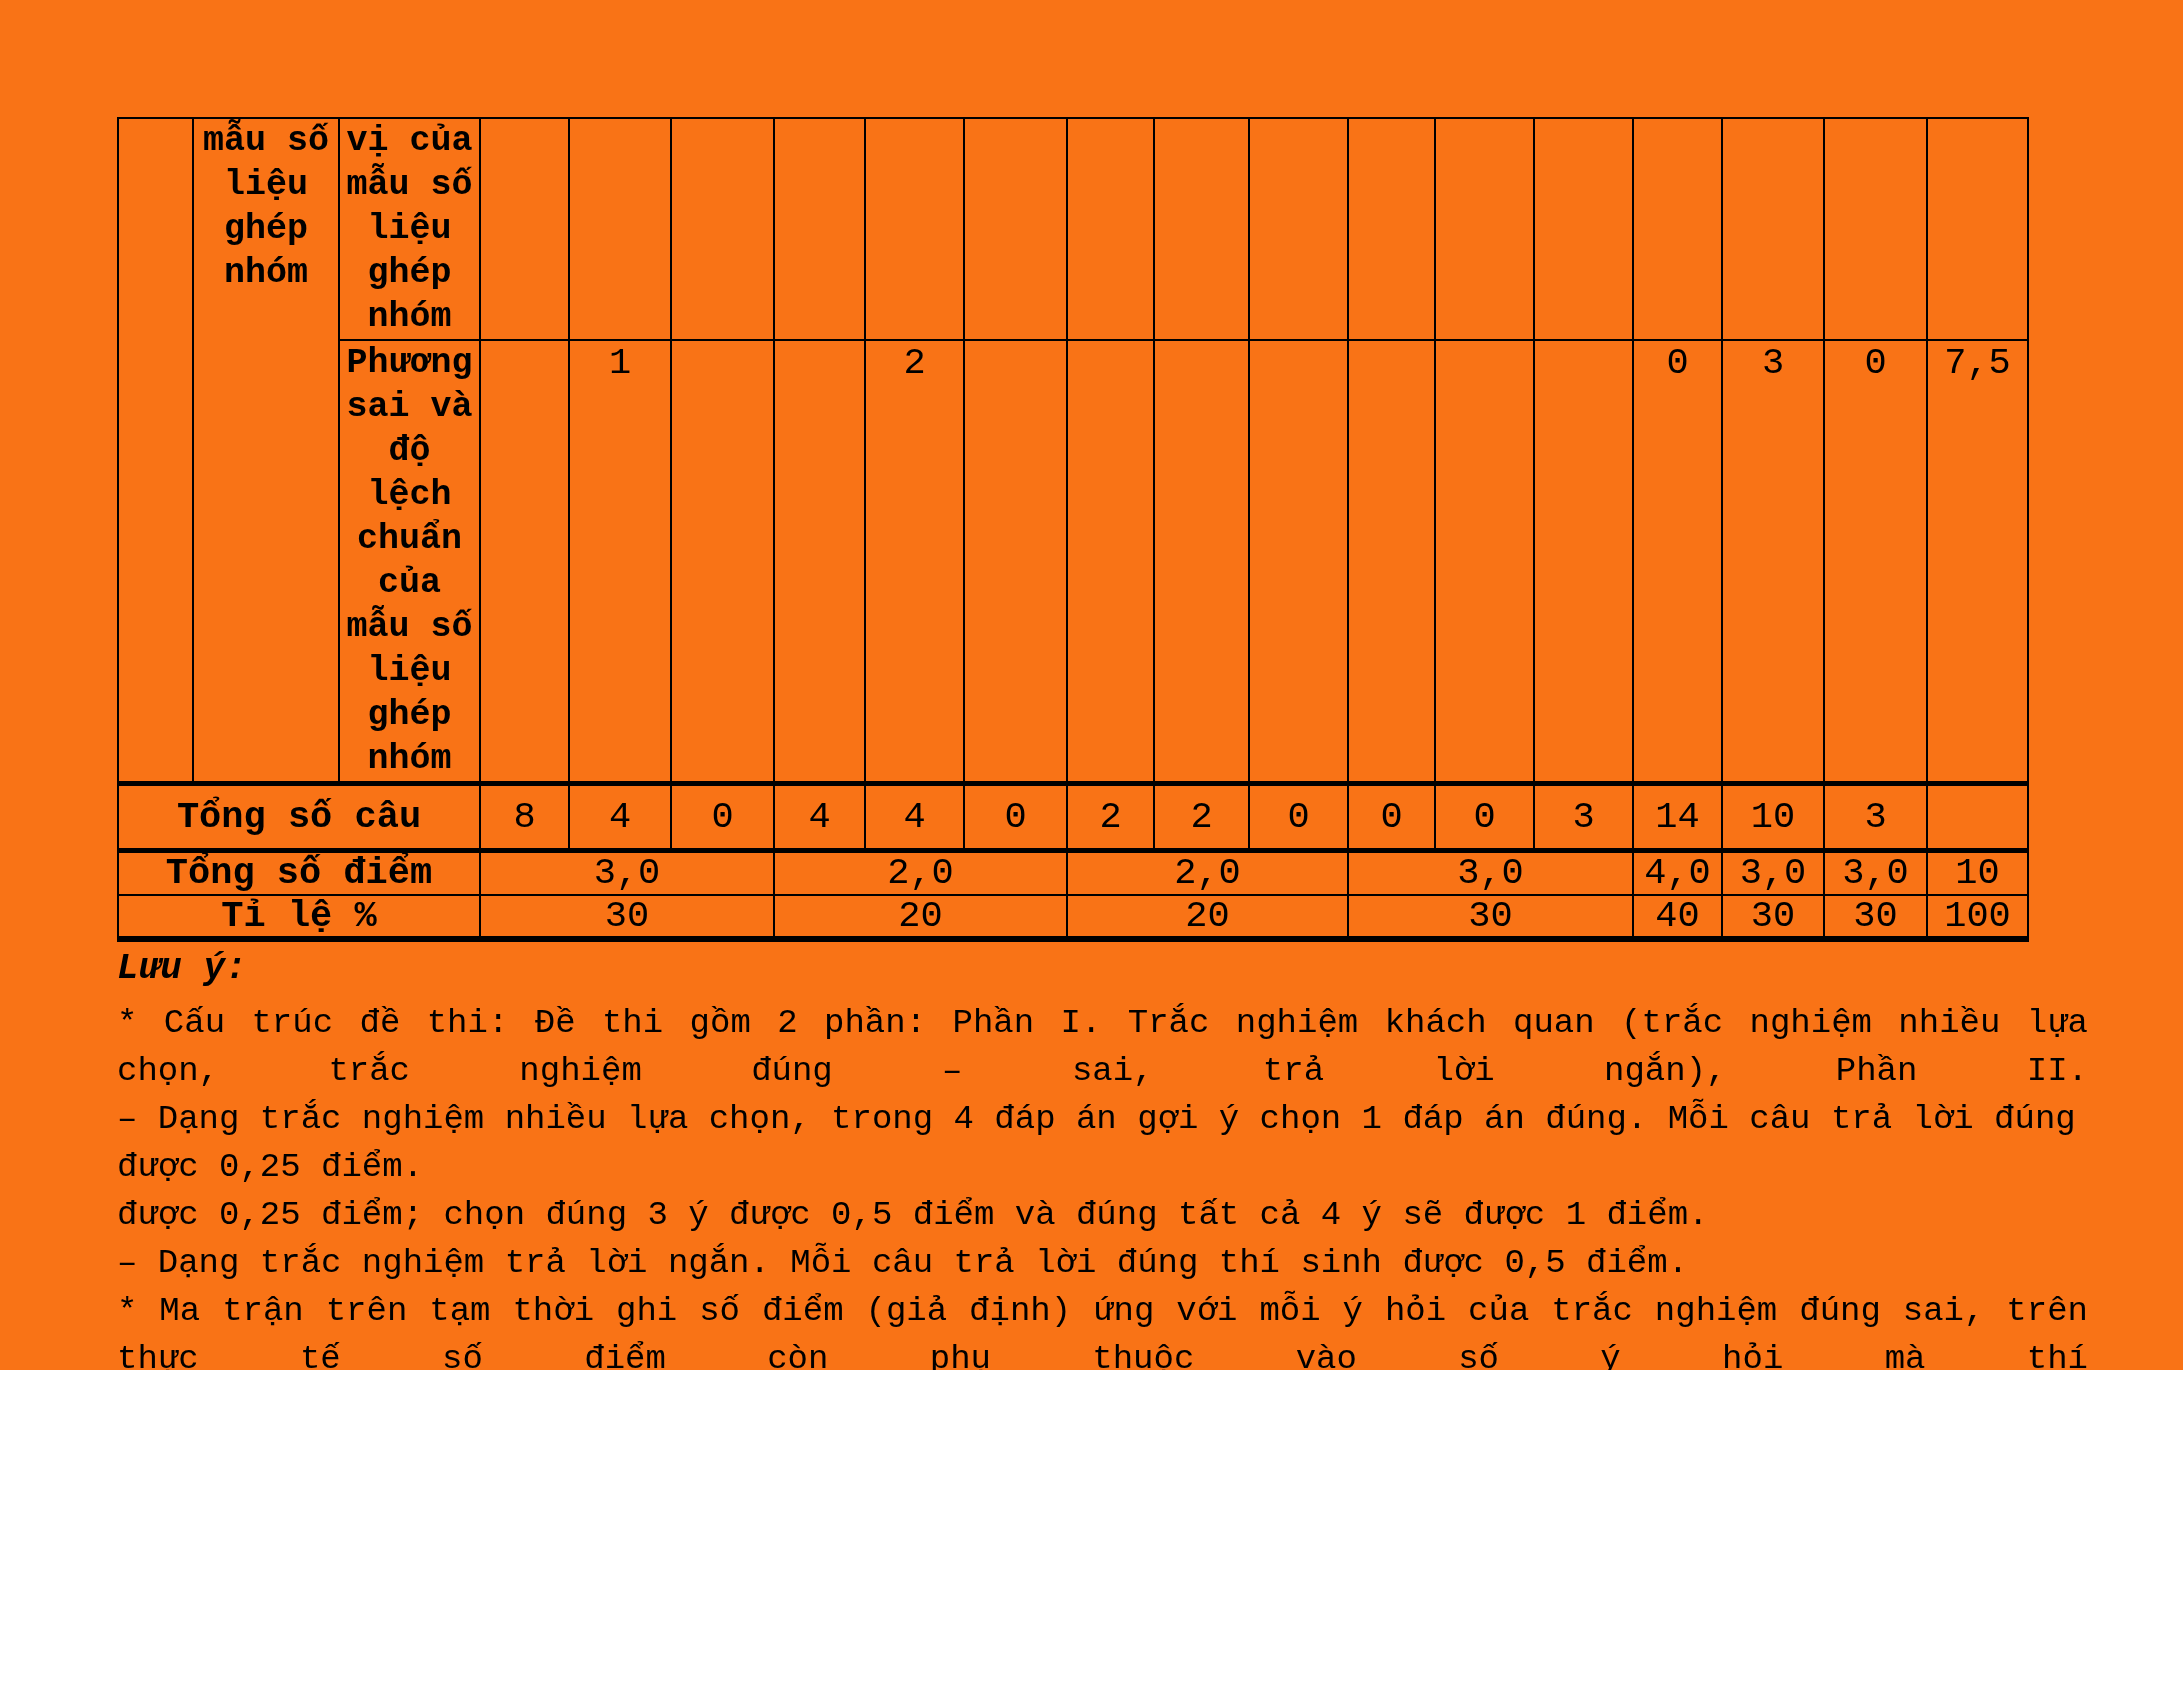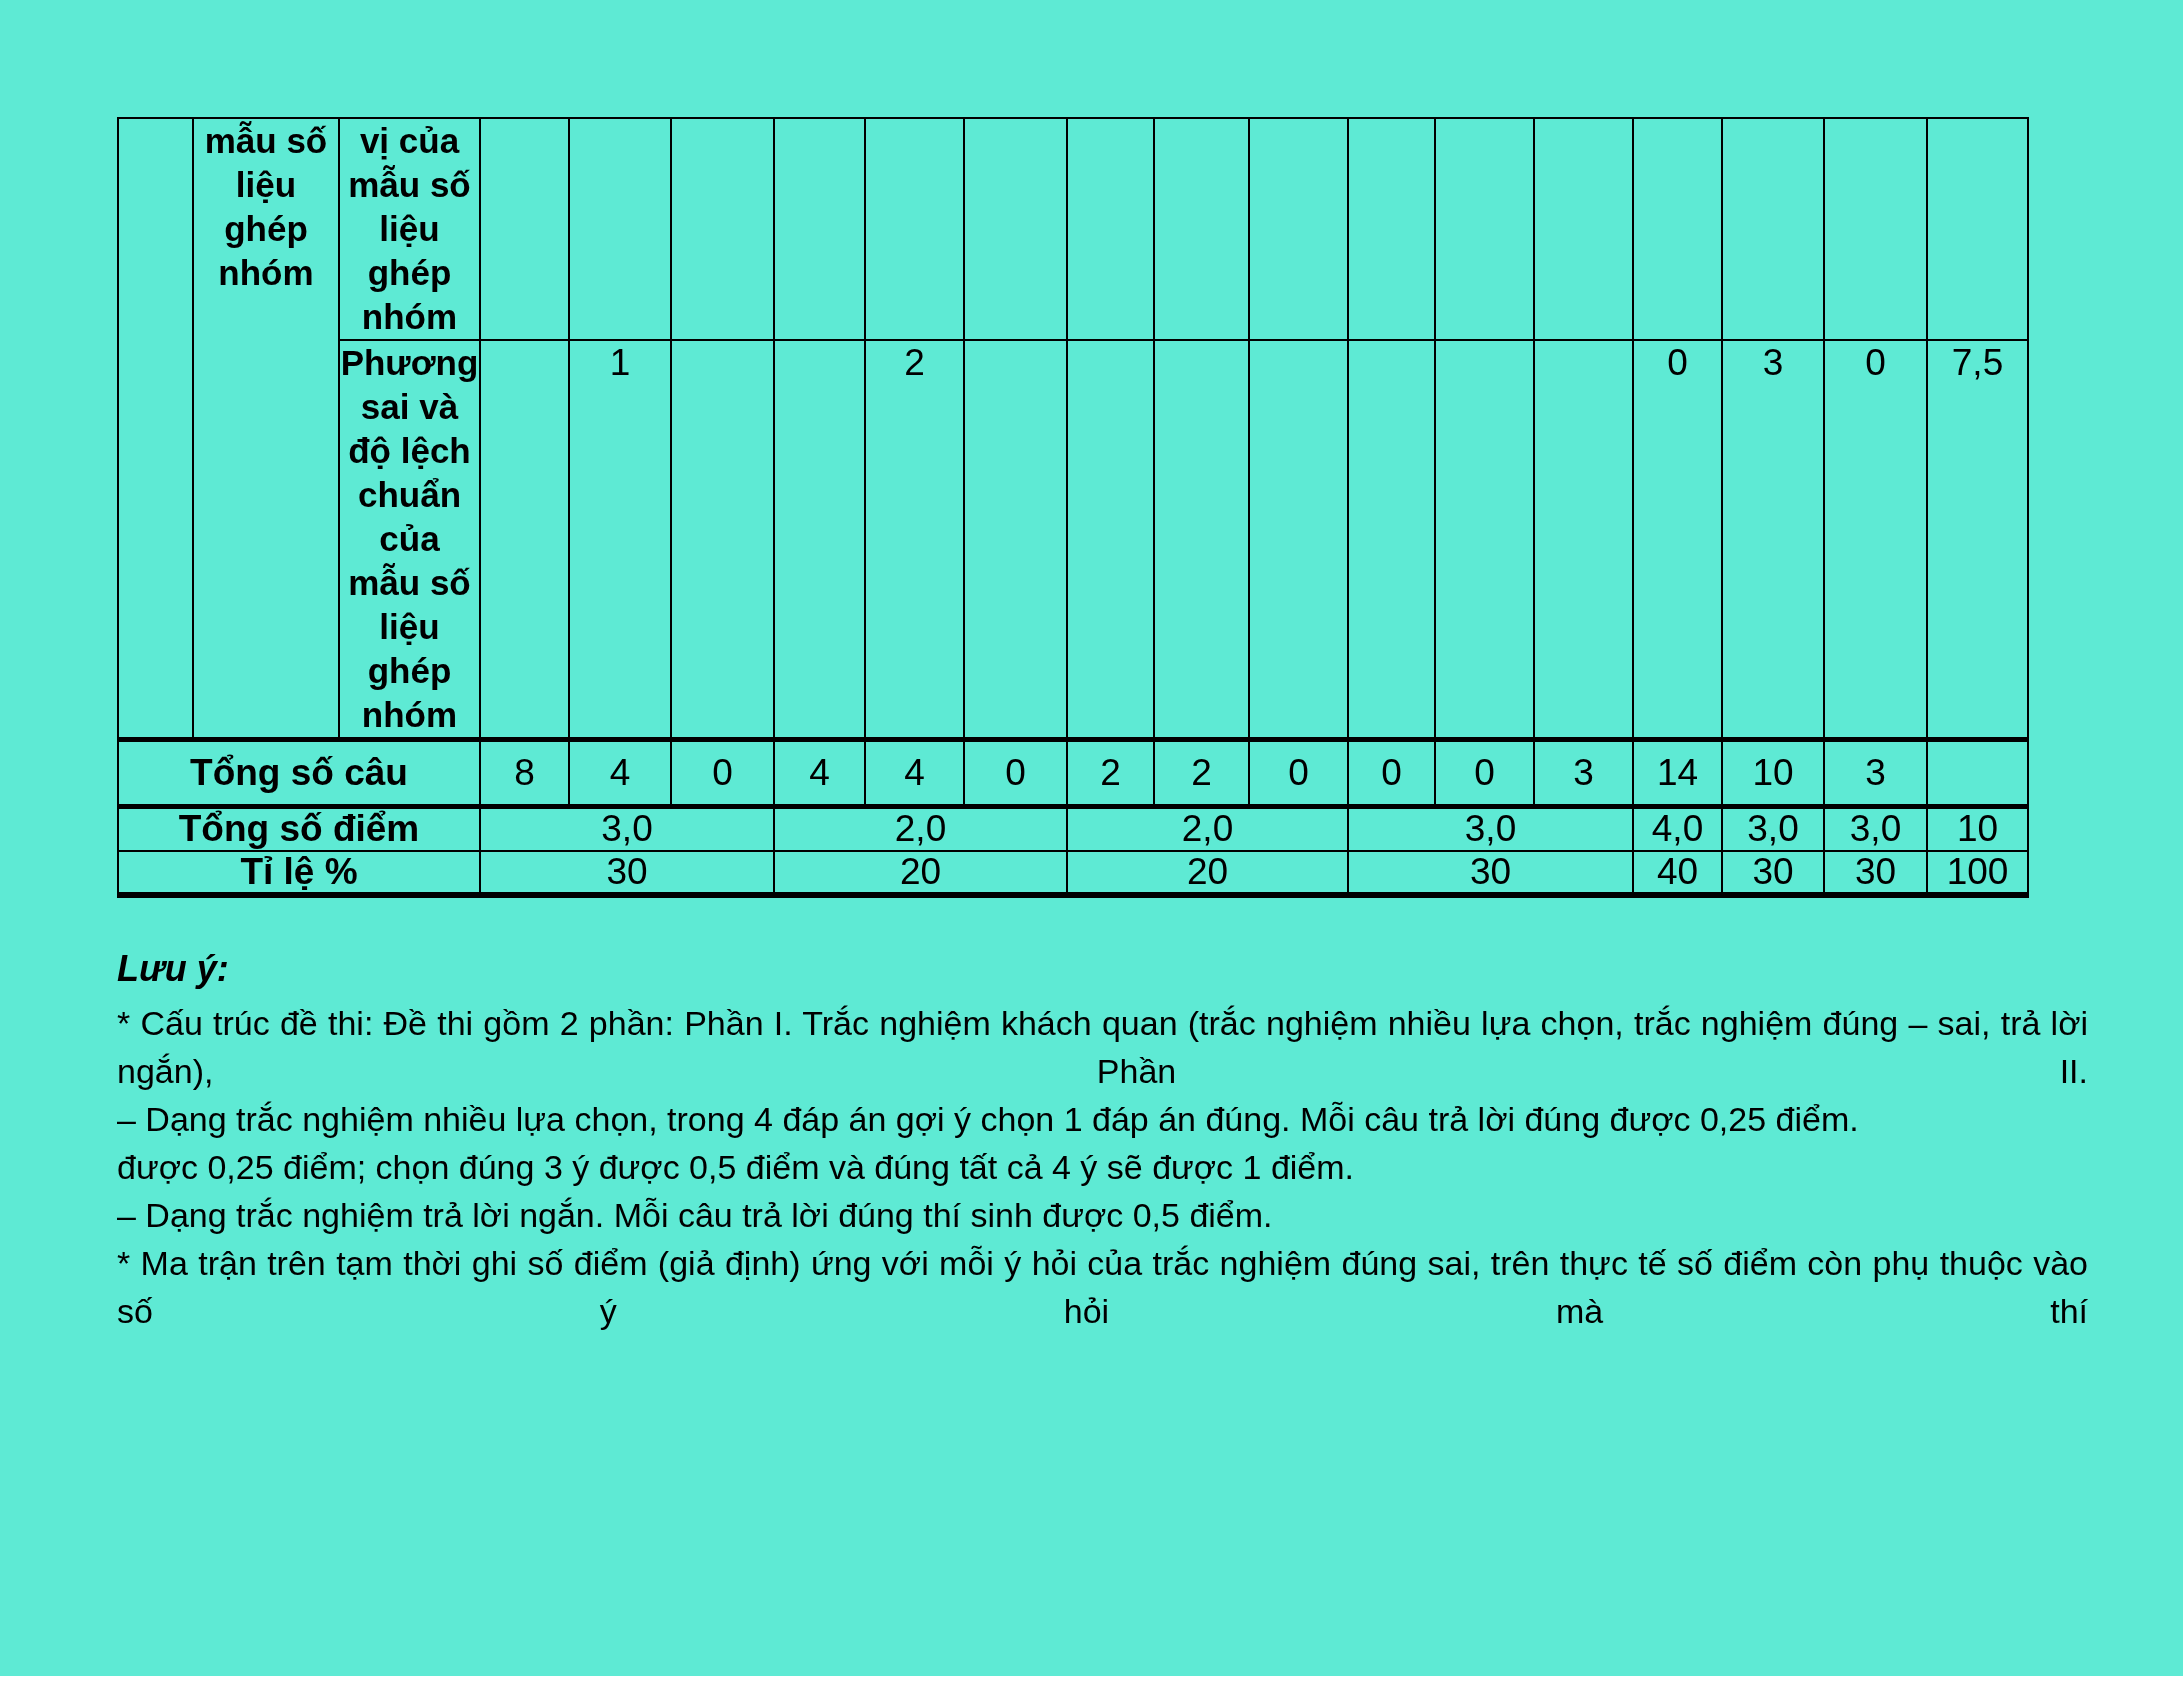--- a/index.html
+++ b/index.html
@@ -1,20 +1,20 @@
 <!DOCTYPE html>
 <html style="font-size:12.7px"><head>
 <meta charset="utf-8">
 <style>
   html,body{margin:0;padding:0;background:#fff;}
   .doc{
     position:relative;
-    width:2183px;height:1676px;
-    background:#5eead4;
-    font-family:Liberation Sans, sans-serif;
+    width:2183px;height:1370px;
+    background:#f97316;
+    font-family:Liberation Mono, monospace;
     color:#000;
     overflow:hidden;
   }
   table.matrix{
     position:absolute;left:117px;top:117px;
     border-collapse:collapse;table-layout:fixed;
   }
   table.matrix td{
     border:2.4px solid #000;
     padding:0;

